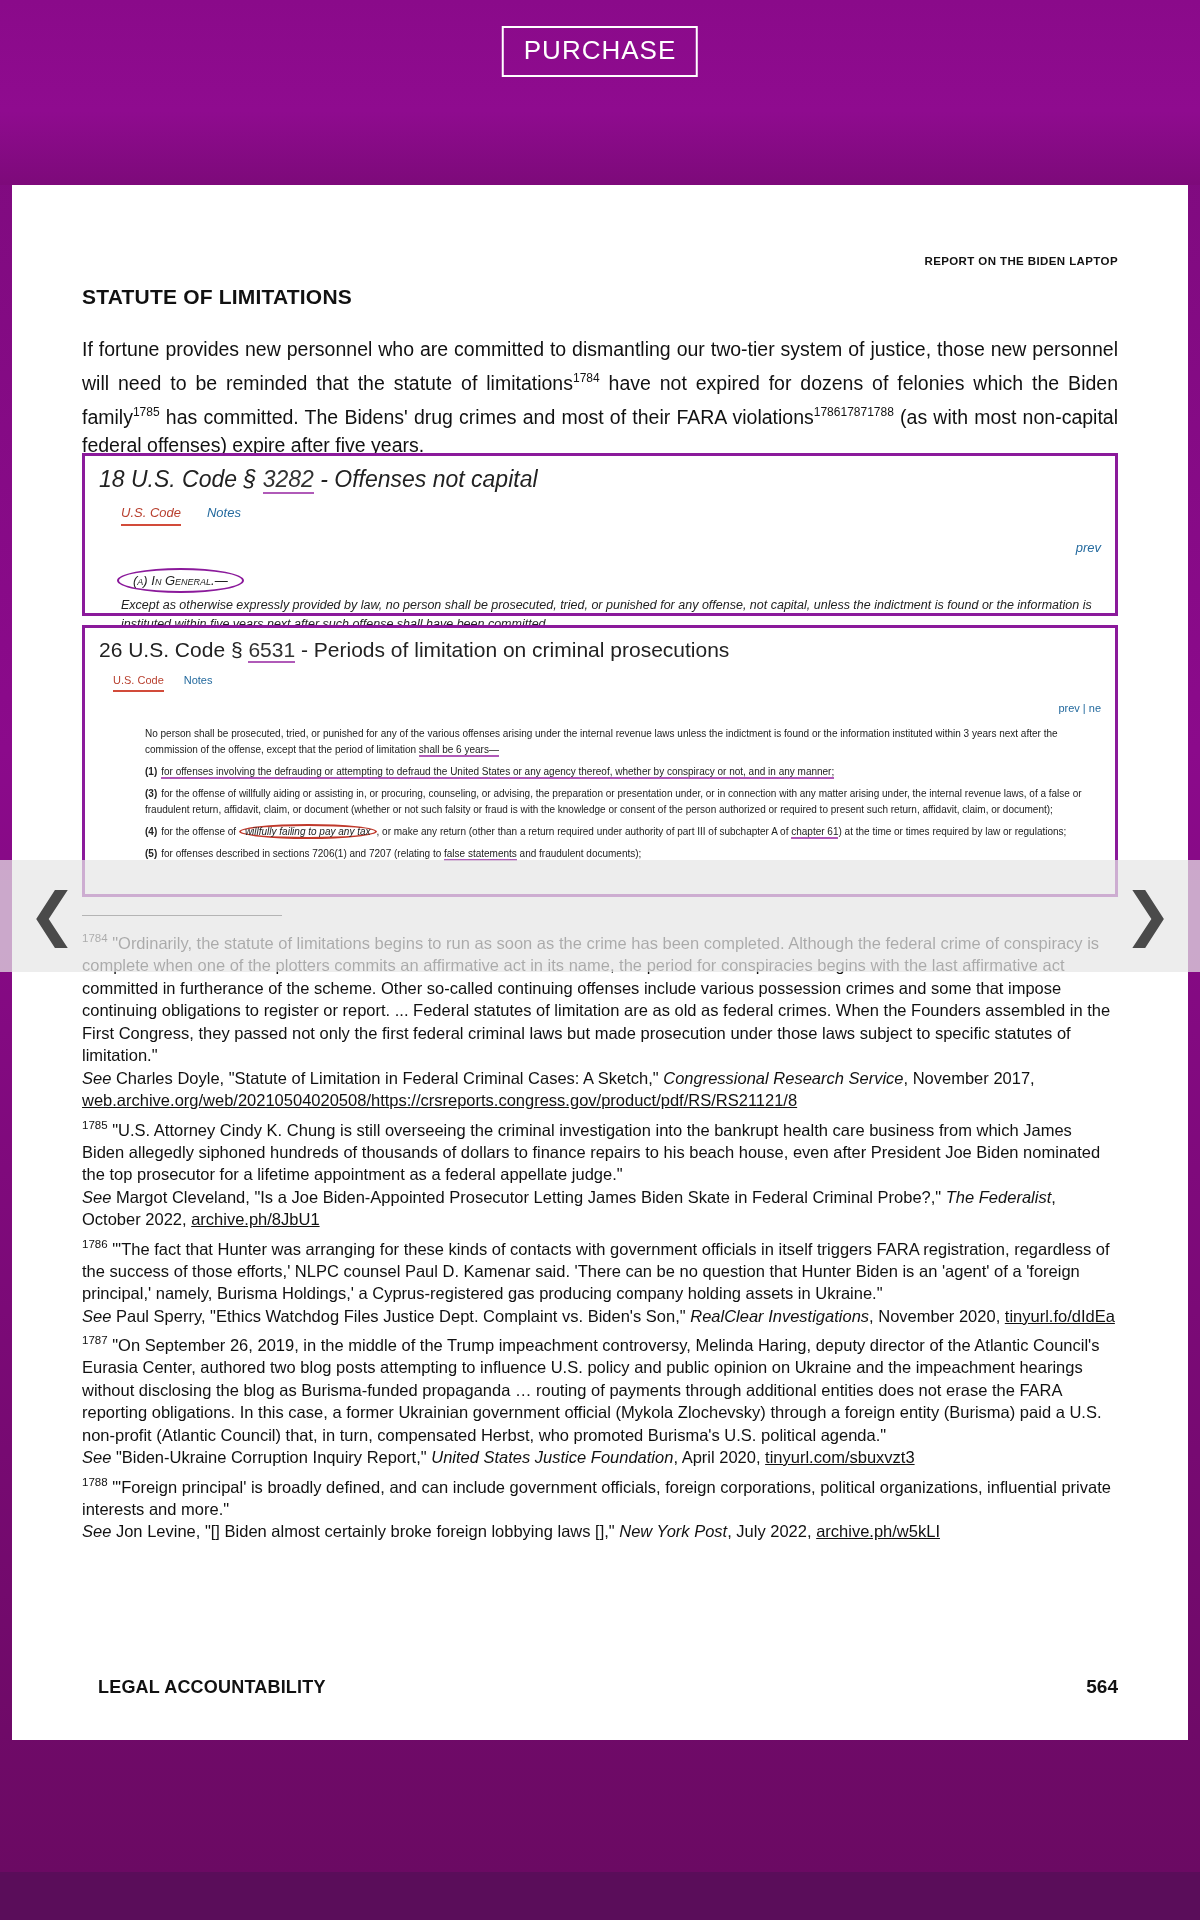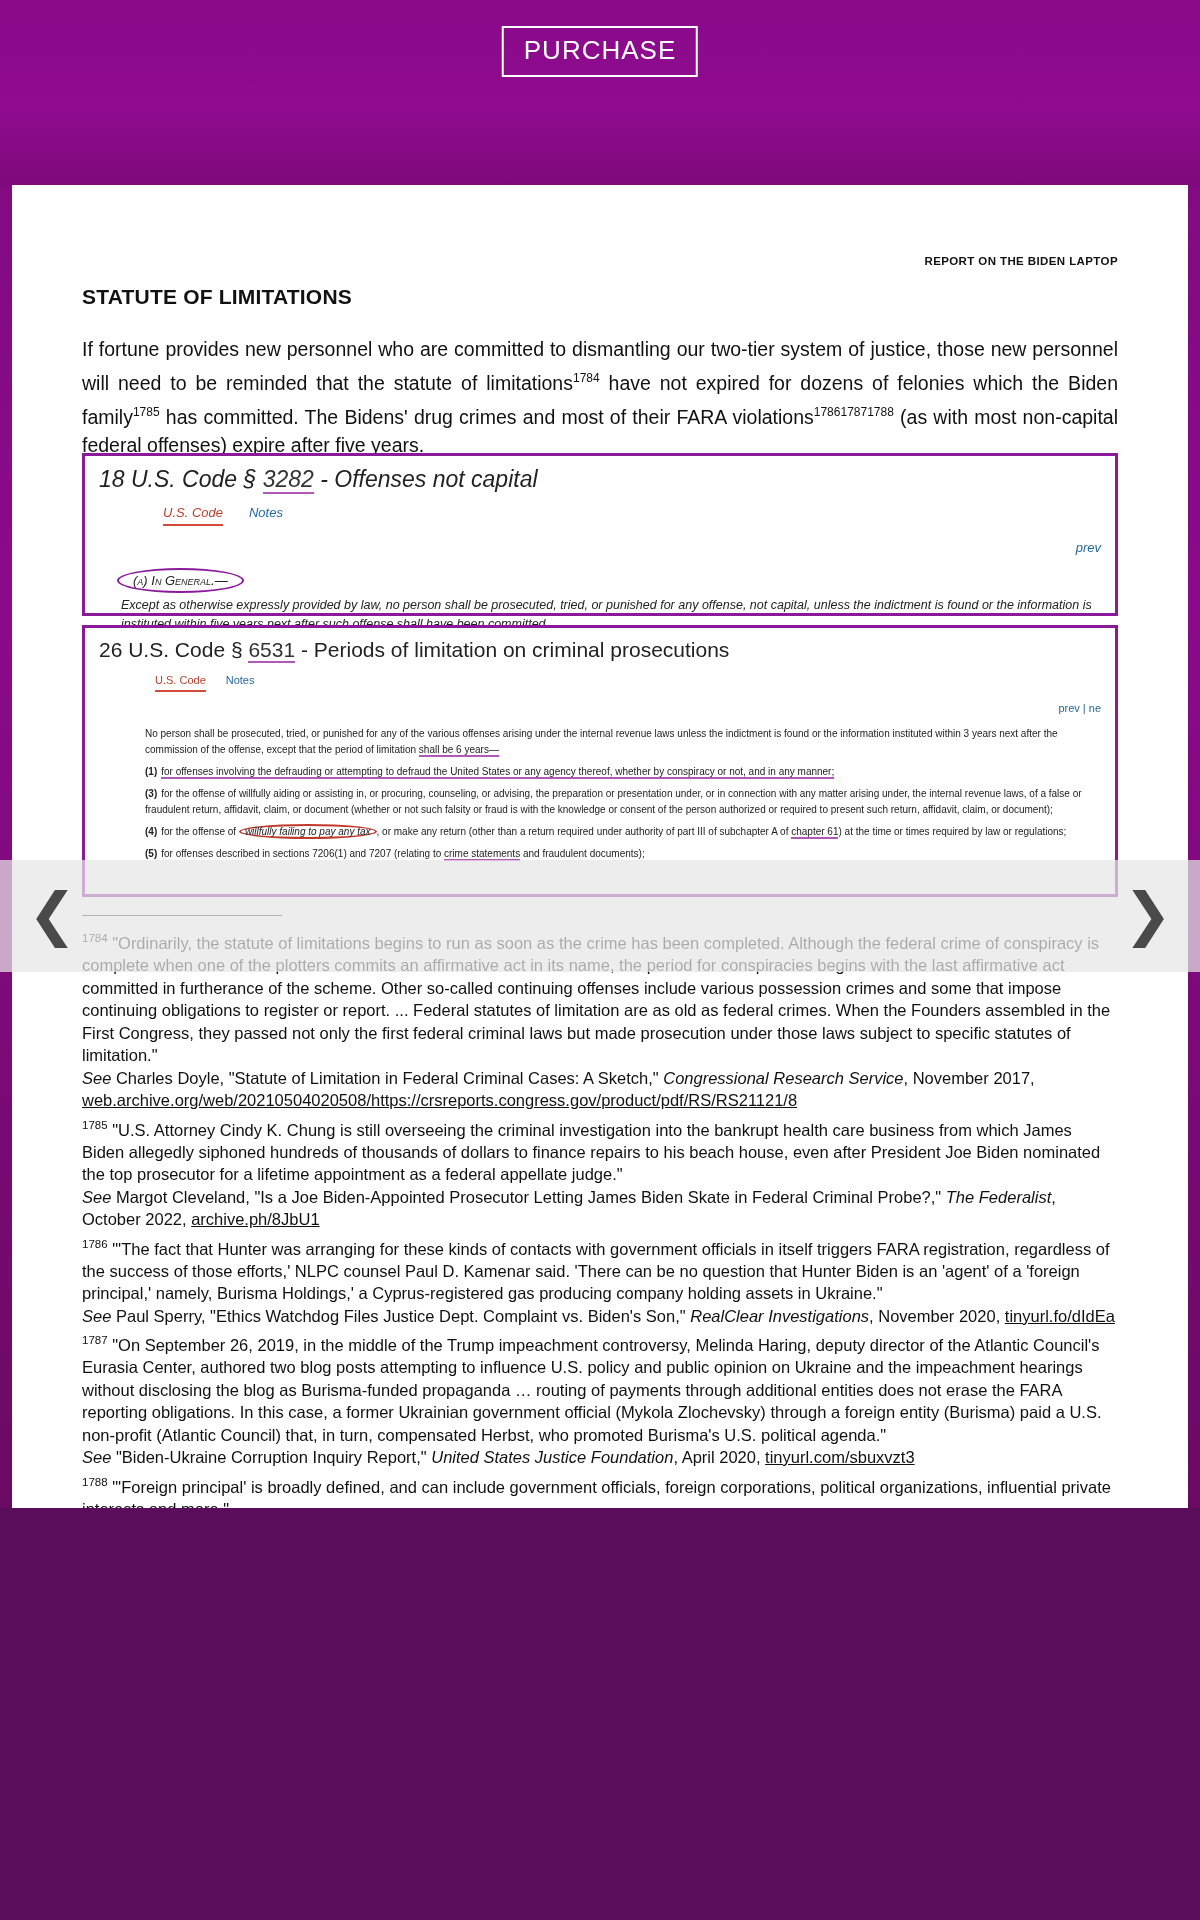--- a/index.html
+++ b/index.html
@@ -4,21 +4,21 @@
 <style>
   * { box-sizing: border-box; }
   html, body {
     margin: 0; padding: 0;
     width: 1200px; height: 1920px;
     font-family: "Liberation Sans", sans-serif;
     background: #5a0d5a;
   }
   #root {
     position: relative;
-    width: 1200px; height: 1508px;
+    width: 1200px; height: 1872px;
     overflow: hidden;
     background: linear-gradient(180deg,#7d0b7d 0%, #8b0a8b 40%, #6b0a63 100%);
   }
   .top-band {
     position: absolute; top: 0; left: 0; width: 1200px; height: 185px;
     background: linear-gradient(180deg,#8a0a8a 0%, #8f0b8f 60%, #7d0a7a 100%);
   }
   .purchase-btn {
     position: absolute; top: 26px; left: 50%; transform: translateX(-50%);
     border: 2px solid #ffffff;
@@ -70,21 +70,21 @@
   .law-title {
     font-size: 23px; color: #222; padding: 10px 0 0 14px; font-weight: 400;
   }
   .law-title .sec { color: #333; border-bottom: 2px solid #b05ab8; }
   .law-title-sm { font-size: 21px; }
 
   .tabs {
     display: flex; gap: 26px; padding: 12px 0 0 36px; font-size: 13px; color: #246a9e;
   }
   .tabs .tab { padding-bottom: 4px; }
-  .tabs .tab.active { border-bottom: 2px solid #d24b3a; color: #b8402f; margin-left: 42px; }
+  .tabs .tab.active { border-bottom: 2px solid #d24b3a; color: #b8402f; }
   .tabs-sm { font-size: 11px; gap: 20px; padding-left: 28px; }
 
   .prev-link {
     position: absolute; right: 14px; font-size: 13px; color: #246a9e;
   }
 
   .gen-bubble {
     position: absolute; left: 32px;
     font-size: 13px; font-variant: small-caps; color: #222;
     border: 2px solid #8b1a9b; border-radius: 50%;
@@ -189,21 +189,21 @@
         </div>
         <div class="prev-link" style="top:74px; font-size:11px;">prev | ne</div>
 
         <div class="law-body-sm" style="top:98px;">
           <p>
             No person shall be prosecuted, tried, or punished for any of the various offenses arising under the internal revenue laws unless the indictment is found or the information instituted within 3 years next after the commission of the offense, except that the period of limitation <span class="u">shall be 6 years—</span>
           </p>
           <p><span class="num">(1)</span><span class="u">for offenses involving the defrauding or attempting to defraud the United States or any agency thereof, whether by conspiracy or not, and in any manner;</span></p>
           <p><span class="num">(3)</span><span>for the offense of willfully aiding or assisting in, or procuring, counseling, or advising, the preparation or presentation under, or in connection with any matter arising under, the internal revenue laws, of a false or fraudulent return, affidavit, claim, or document (whether or not such falsity or fraud is with the knowledge or consent of the person authorized or required to present such return, affidavit, claim, or document);</span></p>
           <p><span class="num">(4)</span>for the offense of <span class="ellipse">willfully failing to pay any tax</span>, or make any return (other than a return required under authority of part III of subchapter A of <span class="u">chapter 61</span>) at the time or times required by law or regulations;</p>
-          <p><span class="num">(5)</span>for offenses described in sections 7206(1) and 7207 (relating to <span class="u">crime statements</span> and fraudulent documents);</p>
+          <p><span class="num">(5)</span>for offenses described in sections 7206(1) and 7207 (relating to <span class="u">false statements</span> and fraudulent documents);</p>
         </div>
       </div>
 
       <div class="fn-rule"></div>
 
       <div class="footnotes">
         <div class="fn">
           <sup>1784</sup>
           <span>"Ordinarily, the statute of limitations begins to run as soon as the crime has been completed. Although the federal crime of conspiracy is complete when one of the plotters commits an affirmative act in its name, the period for conspiracies begins with the last affirmative act committed in furtherance of the scheme. Other so-called continuing offenses include various possession crimes and some that impose continuing obligations to register or report. ... Federal statutes of limitation are as old as federal crimes. When the Founders assembled in the First Congress, they passed not only the first federal criminal laws but made prosecution under those laws subject to specific statutes of limitation."</span><br>
           <span><span class="it">See</span> Charles Doyle, "Statute of Limitation in Federal Criminal Cases: A Sketch," <span class="it">Congressional Research Service</span>, November 2017, <span class="ln">web.archive.org/web/20210504020508/https://crsreports.congress.gov/product/pdf/RS/RS21121/8</span></span>

